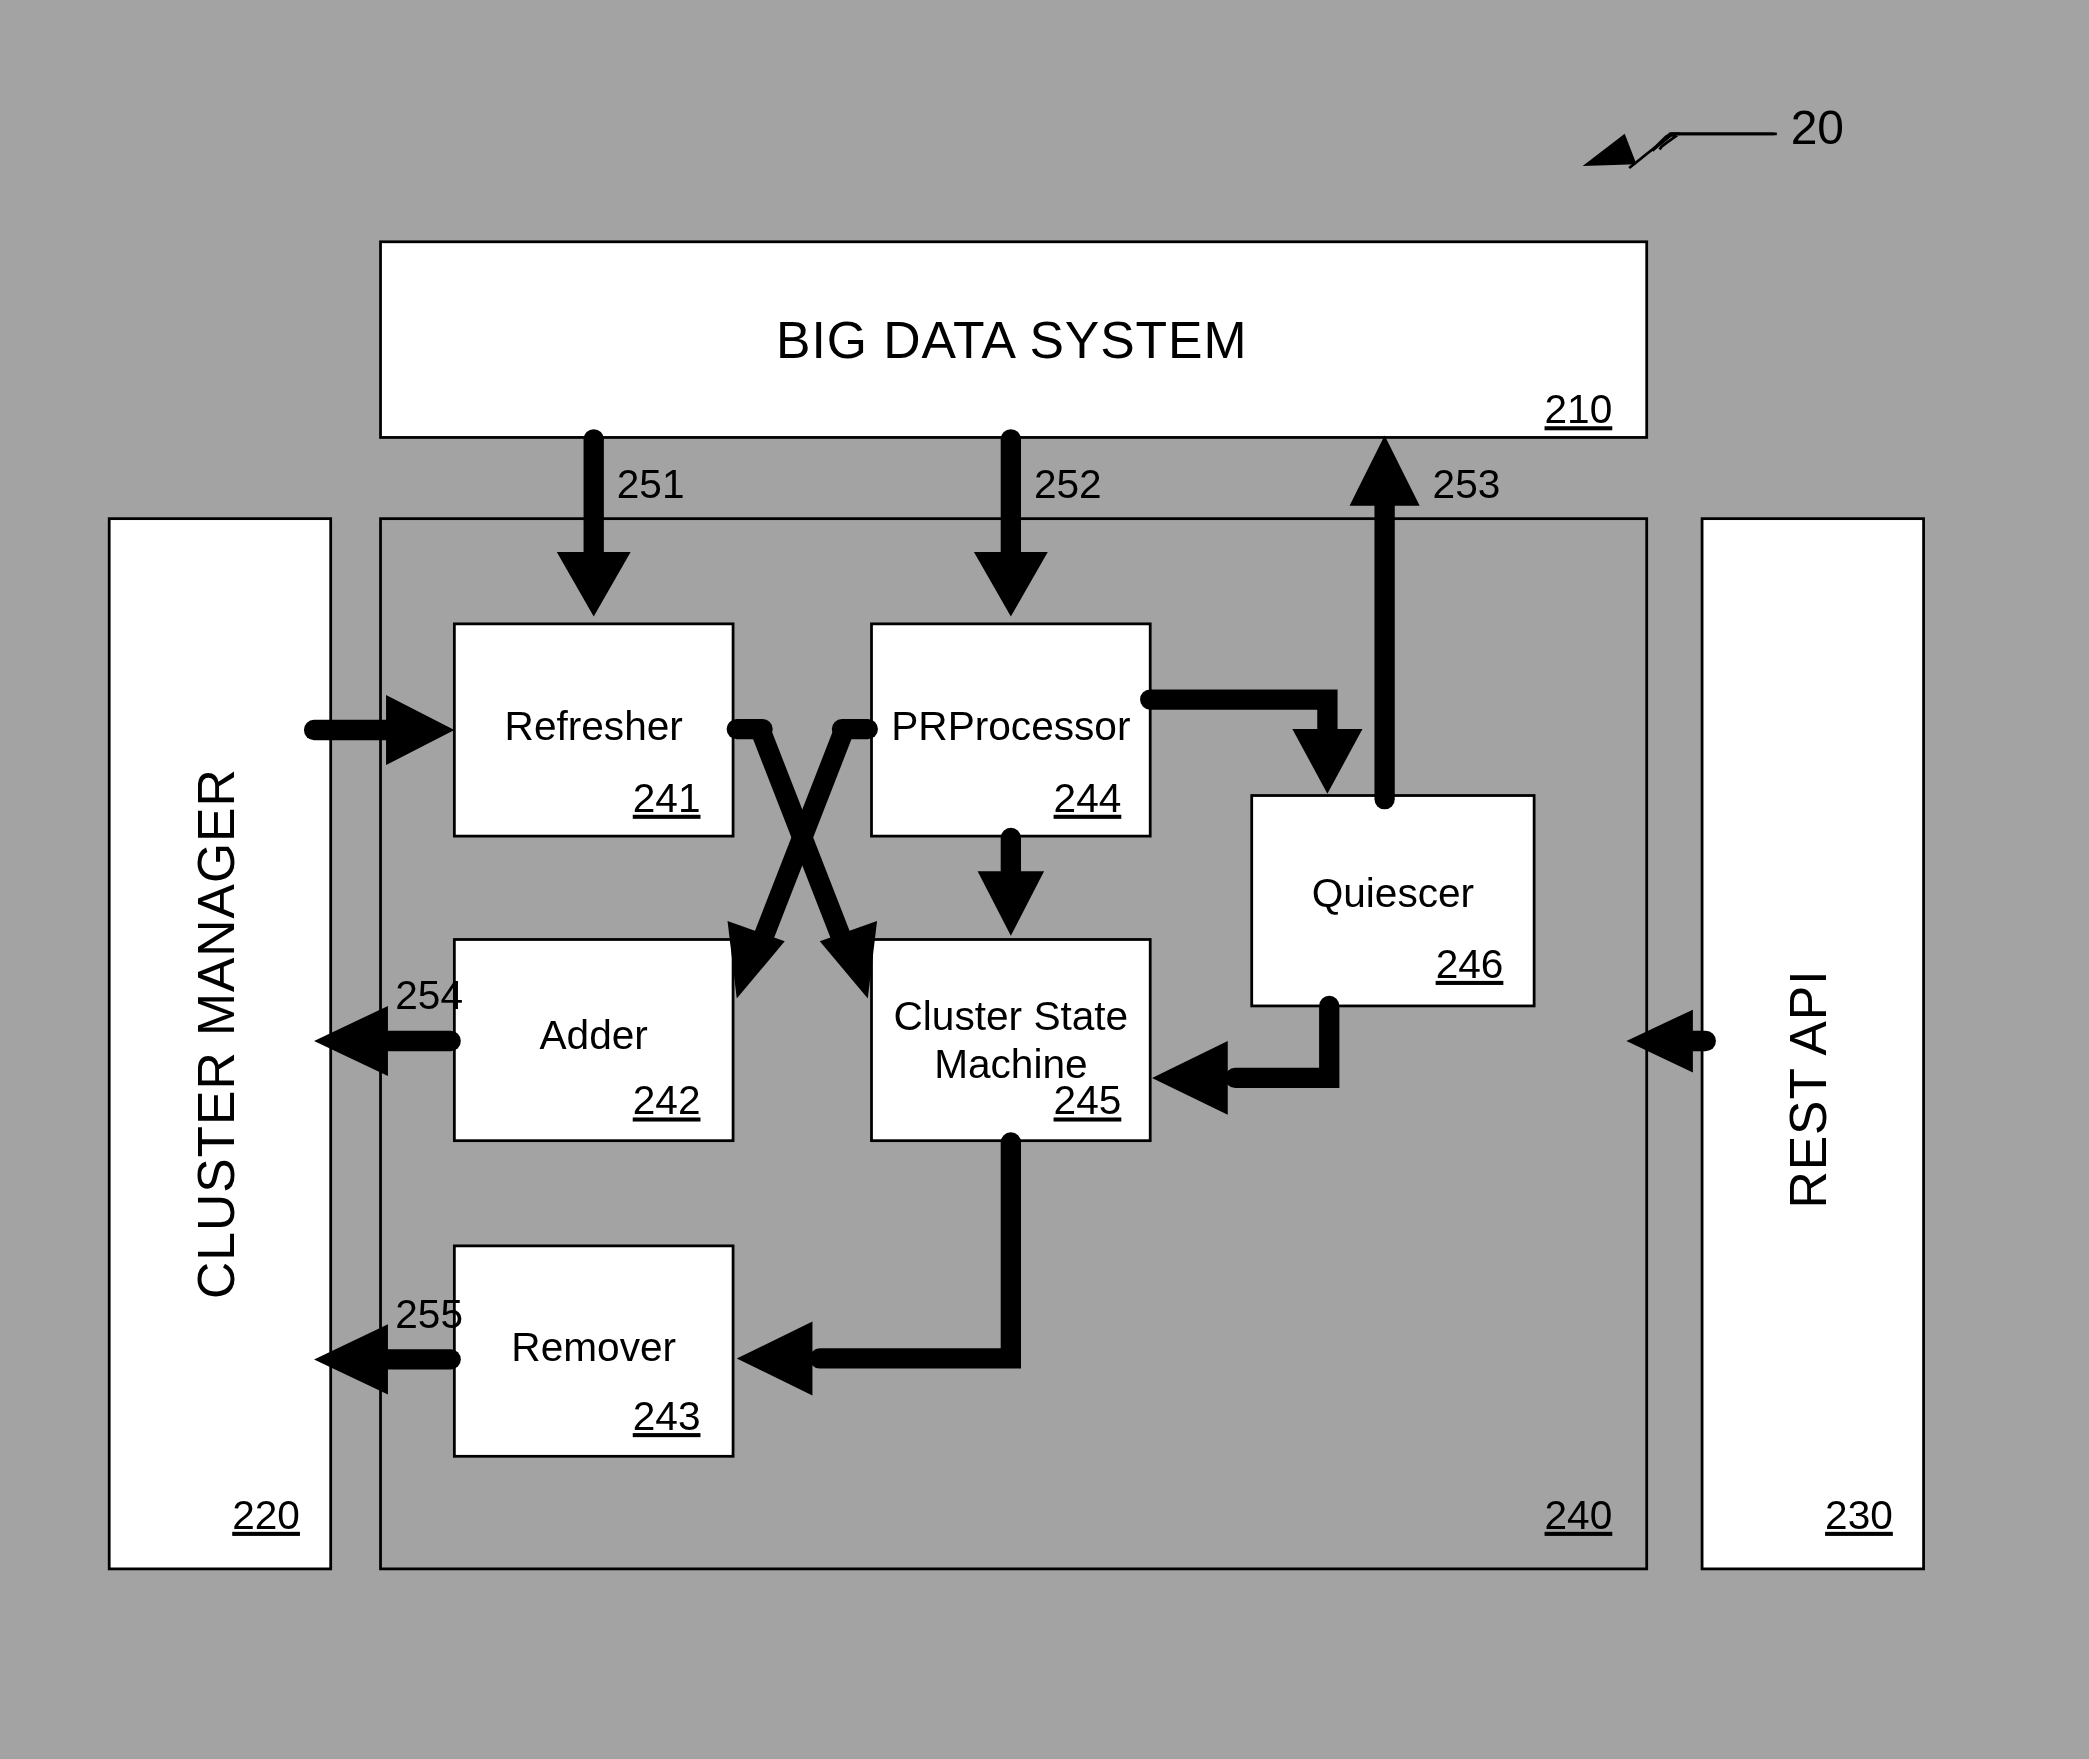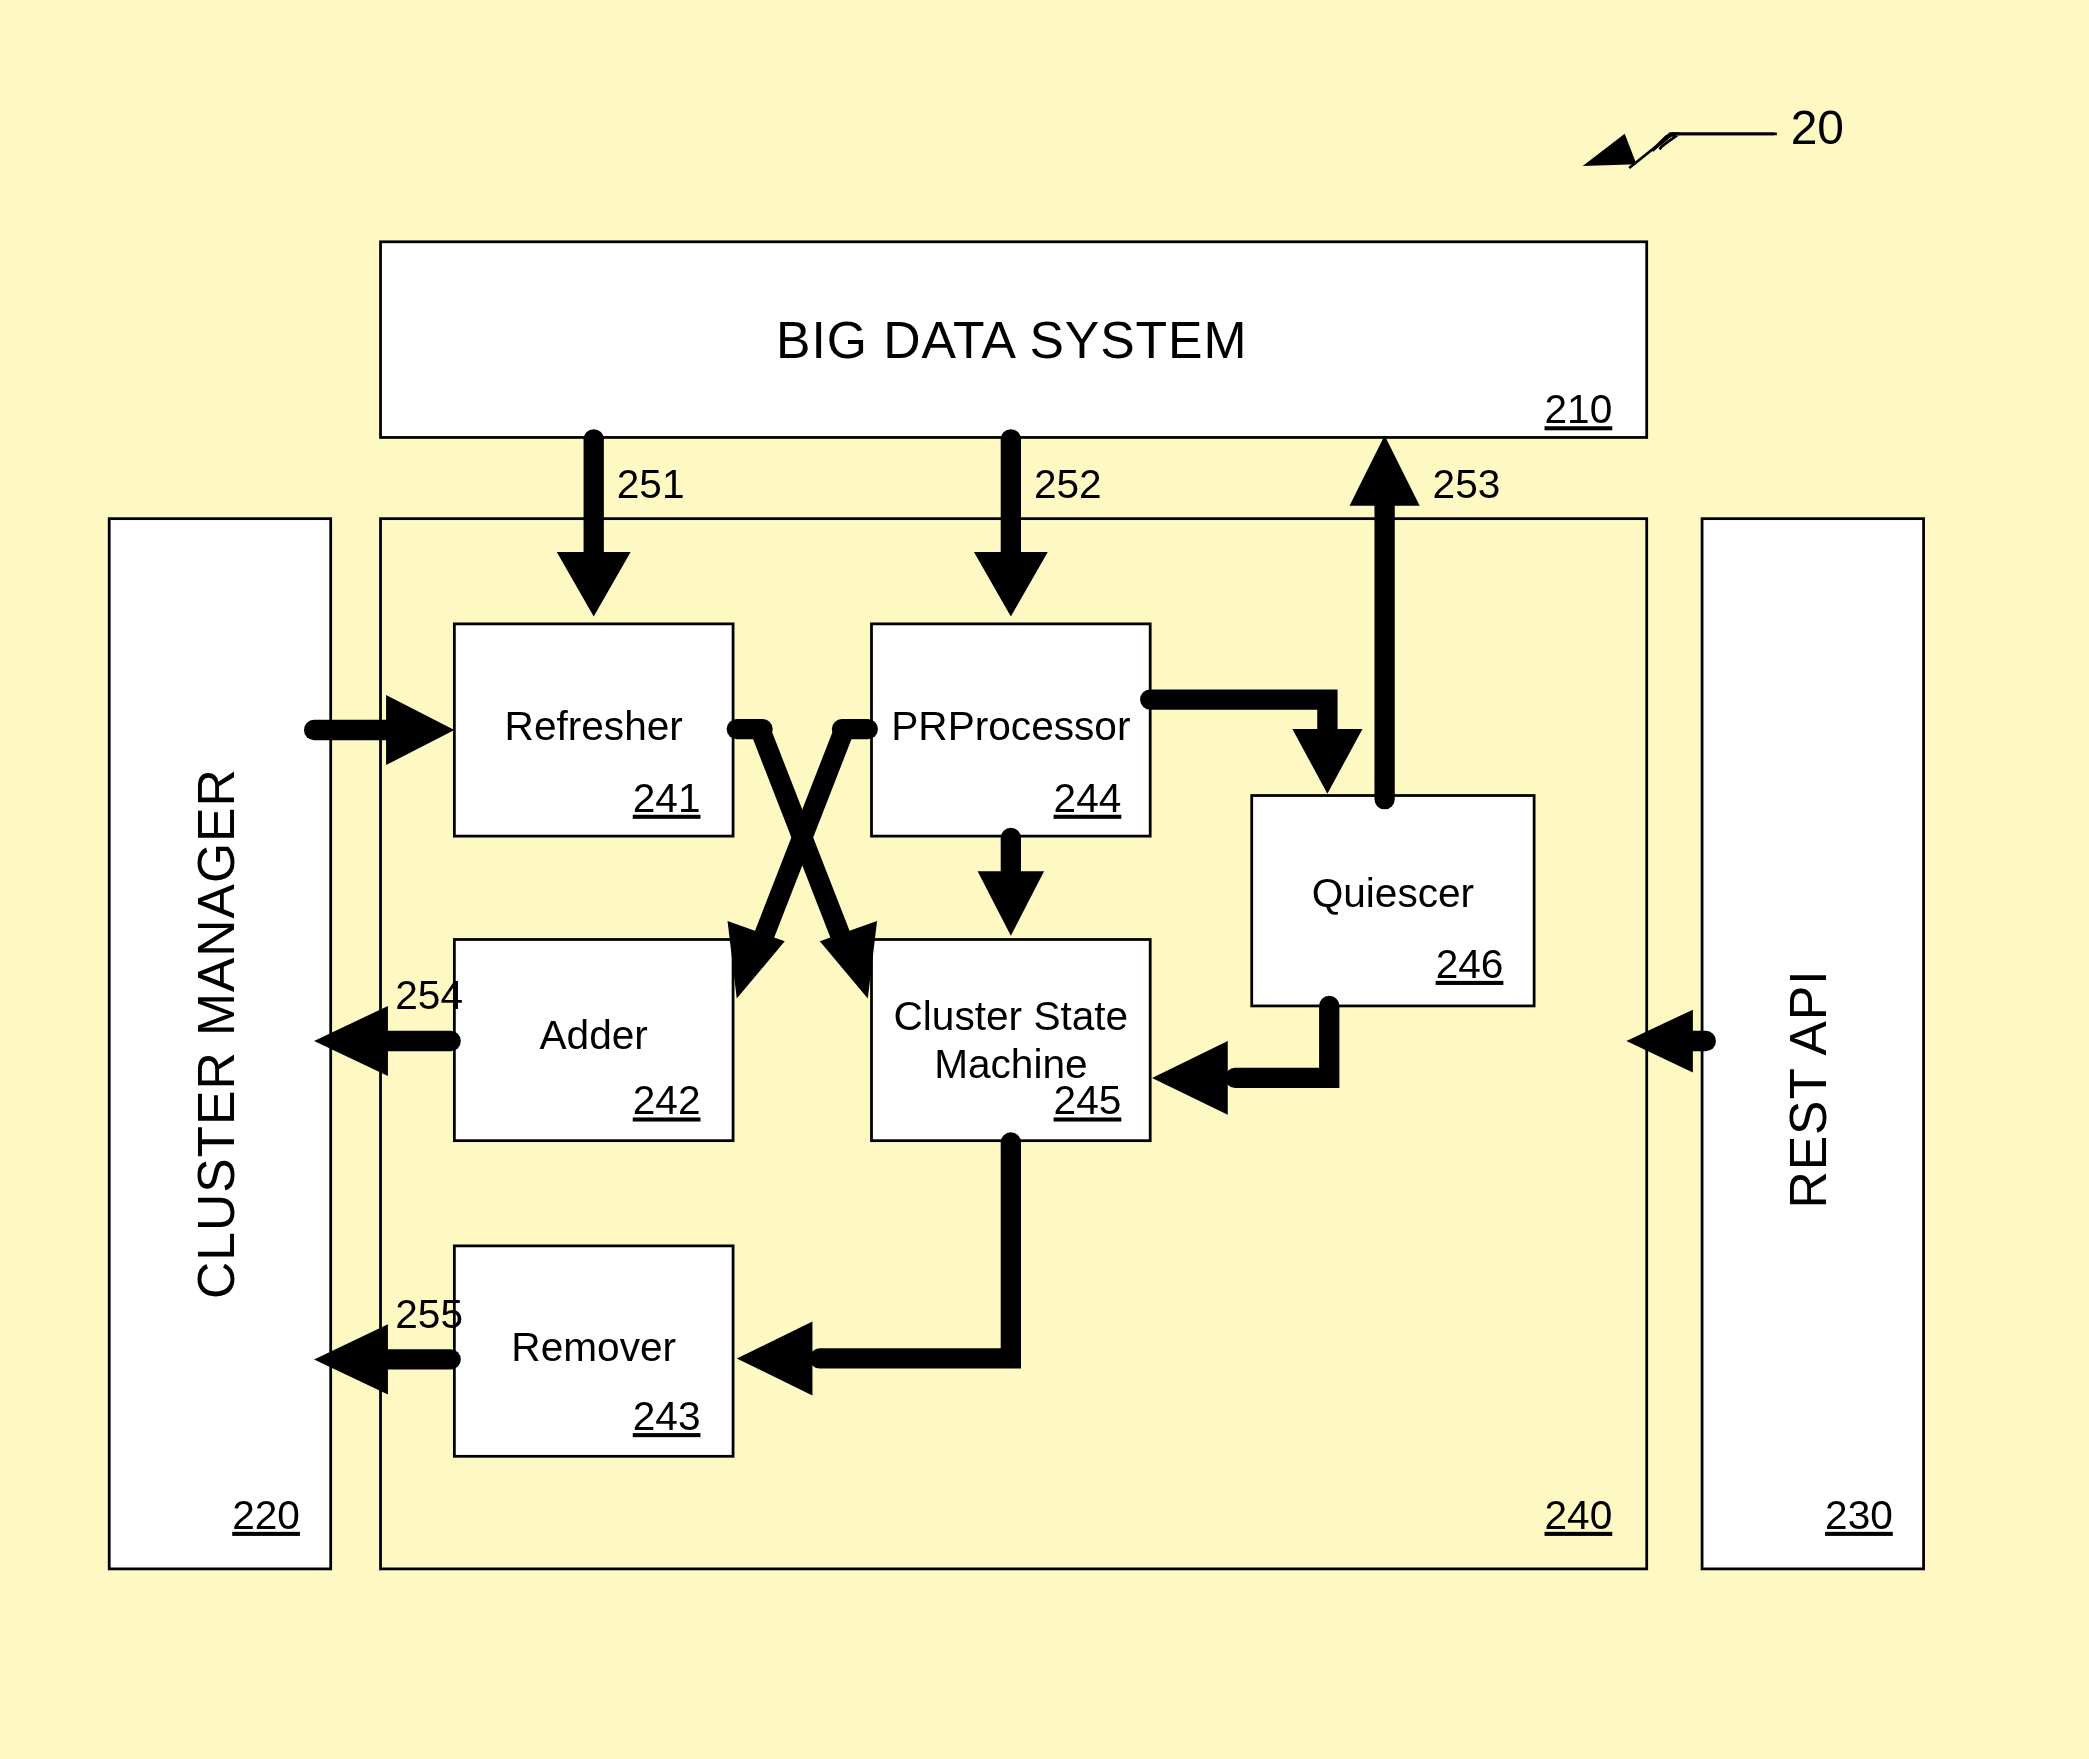--- a/index.html
+++ b/index.html
@@ -8,21 +8,21 @@
     padding: 0;
     background: #ffffff;
   }
   body {
     font-family: "Liberation Sans", sans-serif;
   }
   #figure-root {
     position: relative;
     width: 2090px;
     height: 1759px;
-    background: #fef9c3;
+    background: #a3a3a3;
     overflow: hidden;
   }
   #figure-svg {
     position: absolute;
     top: 0;
     left: 0;
     width: 2090px;
     height: 1759px;
   }
   .box-rect {

